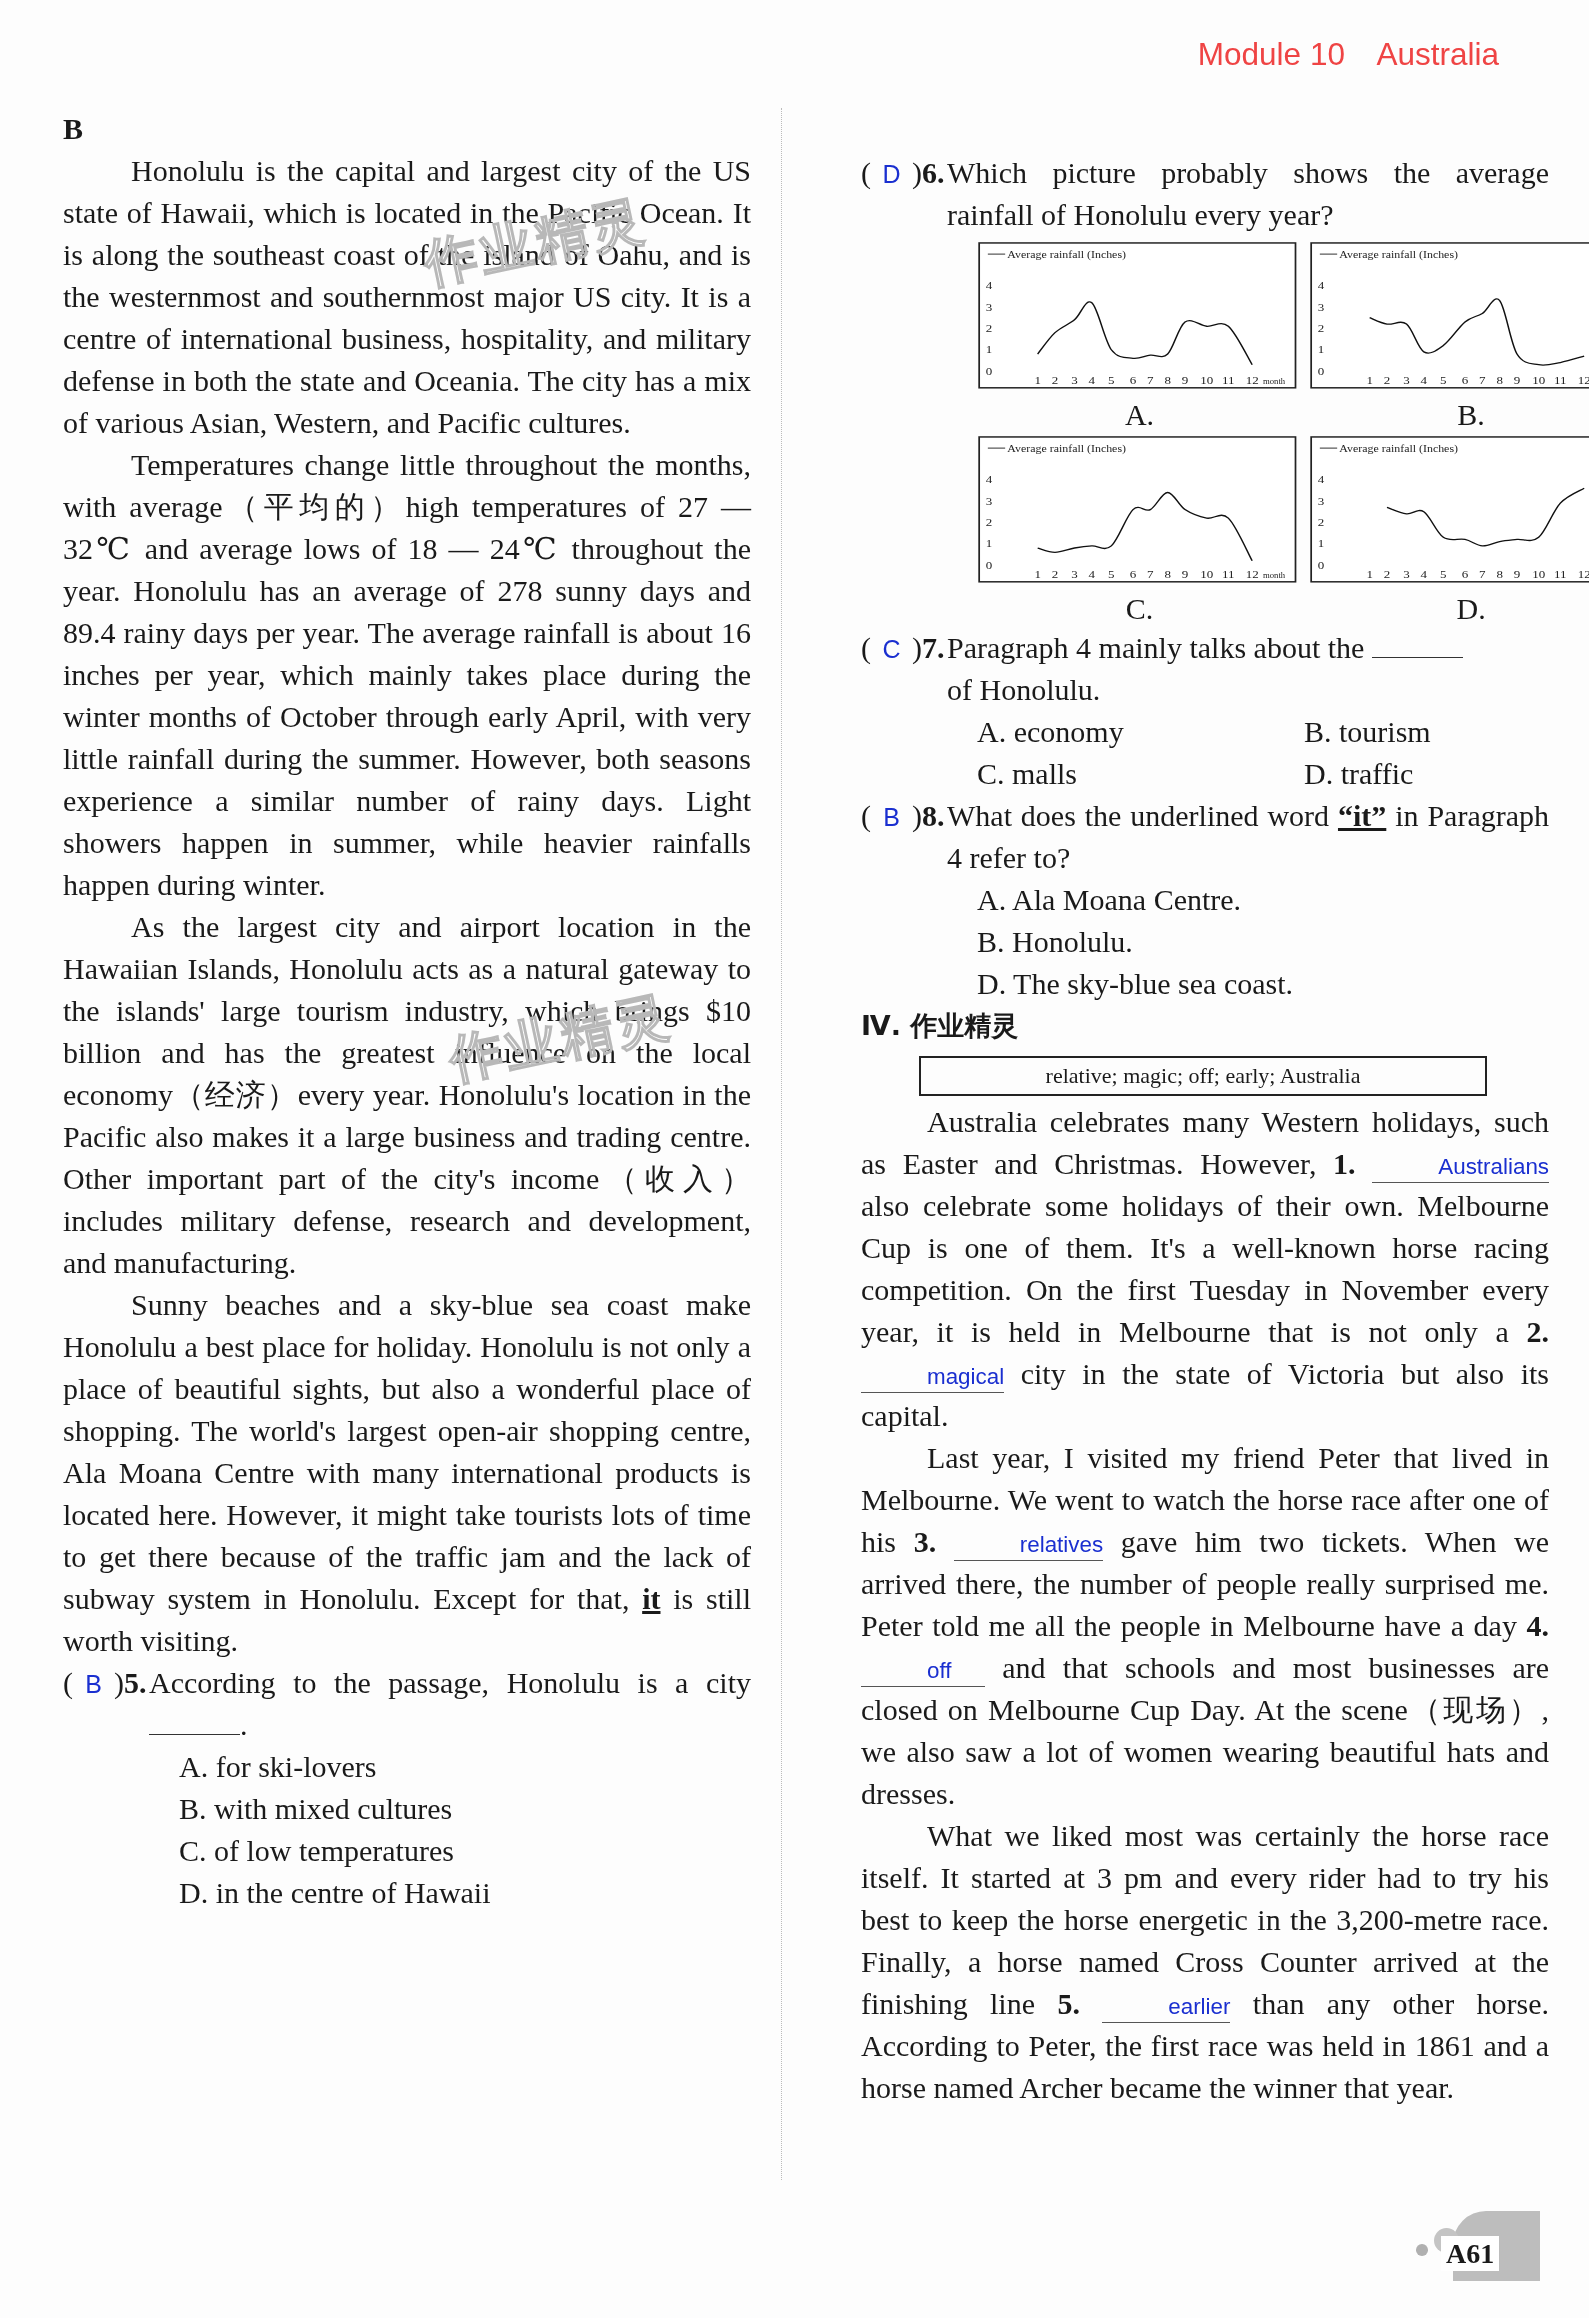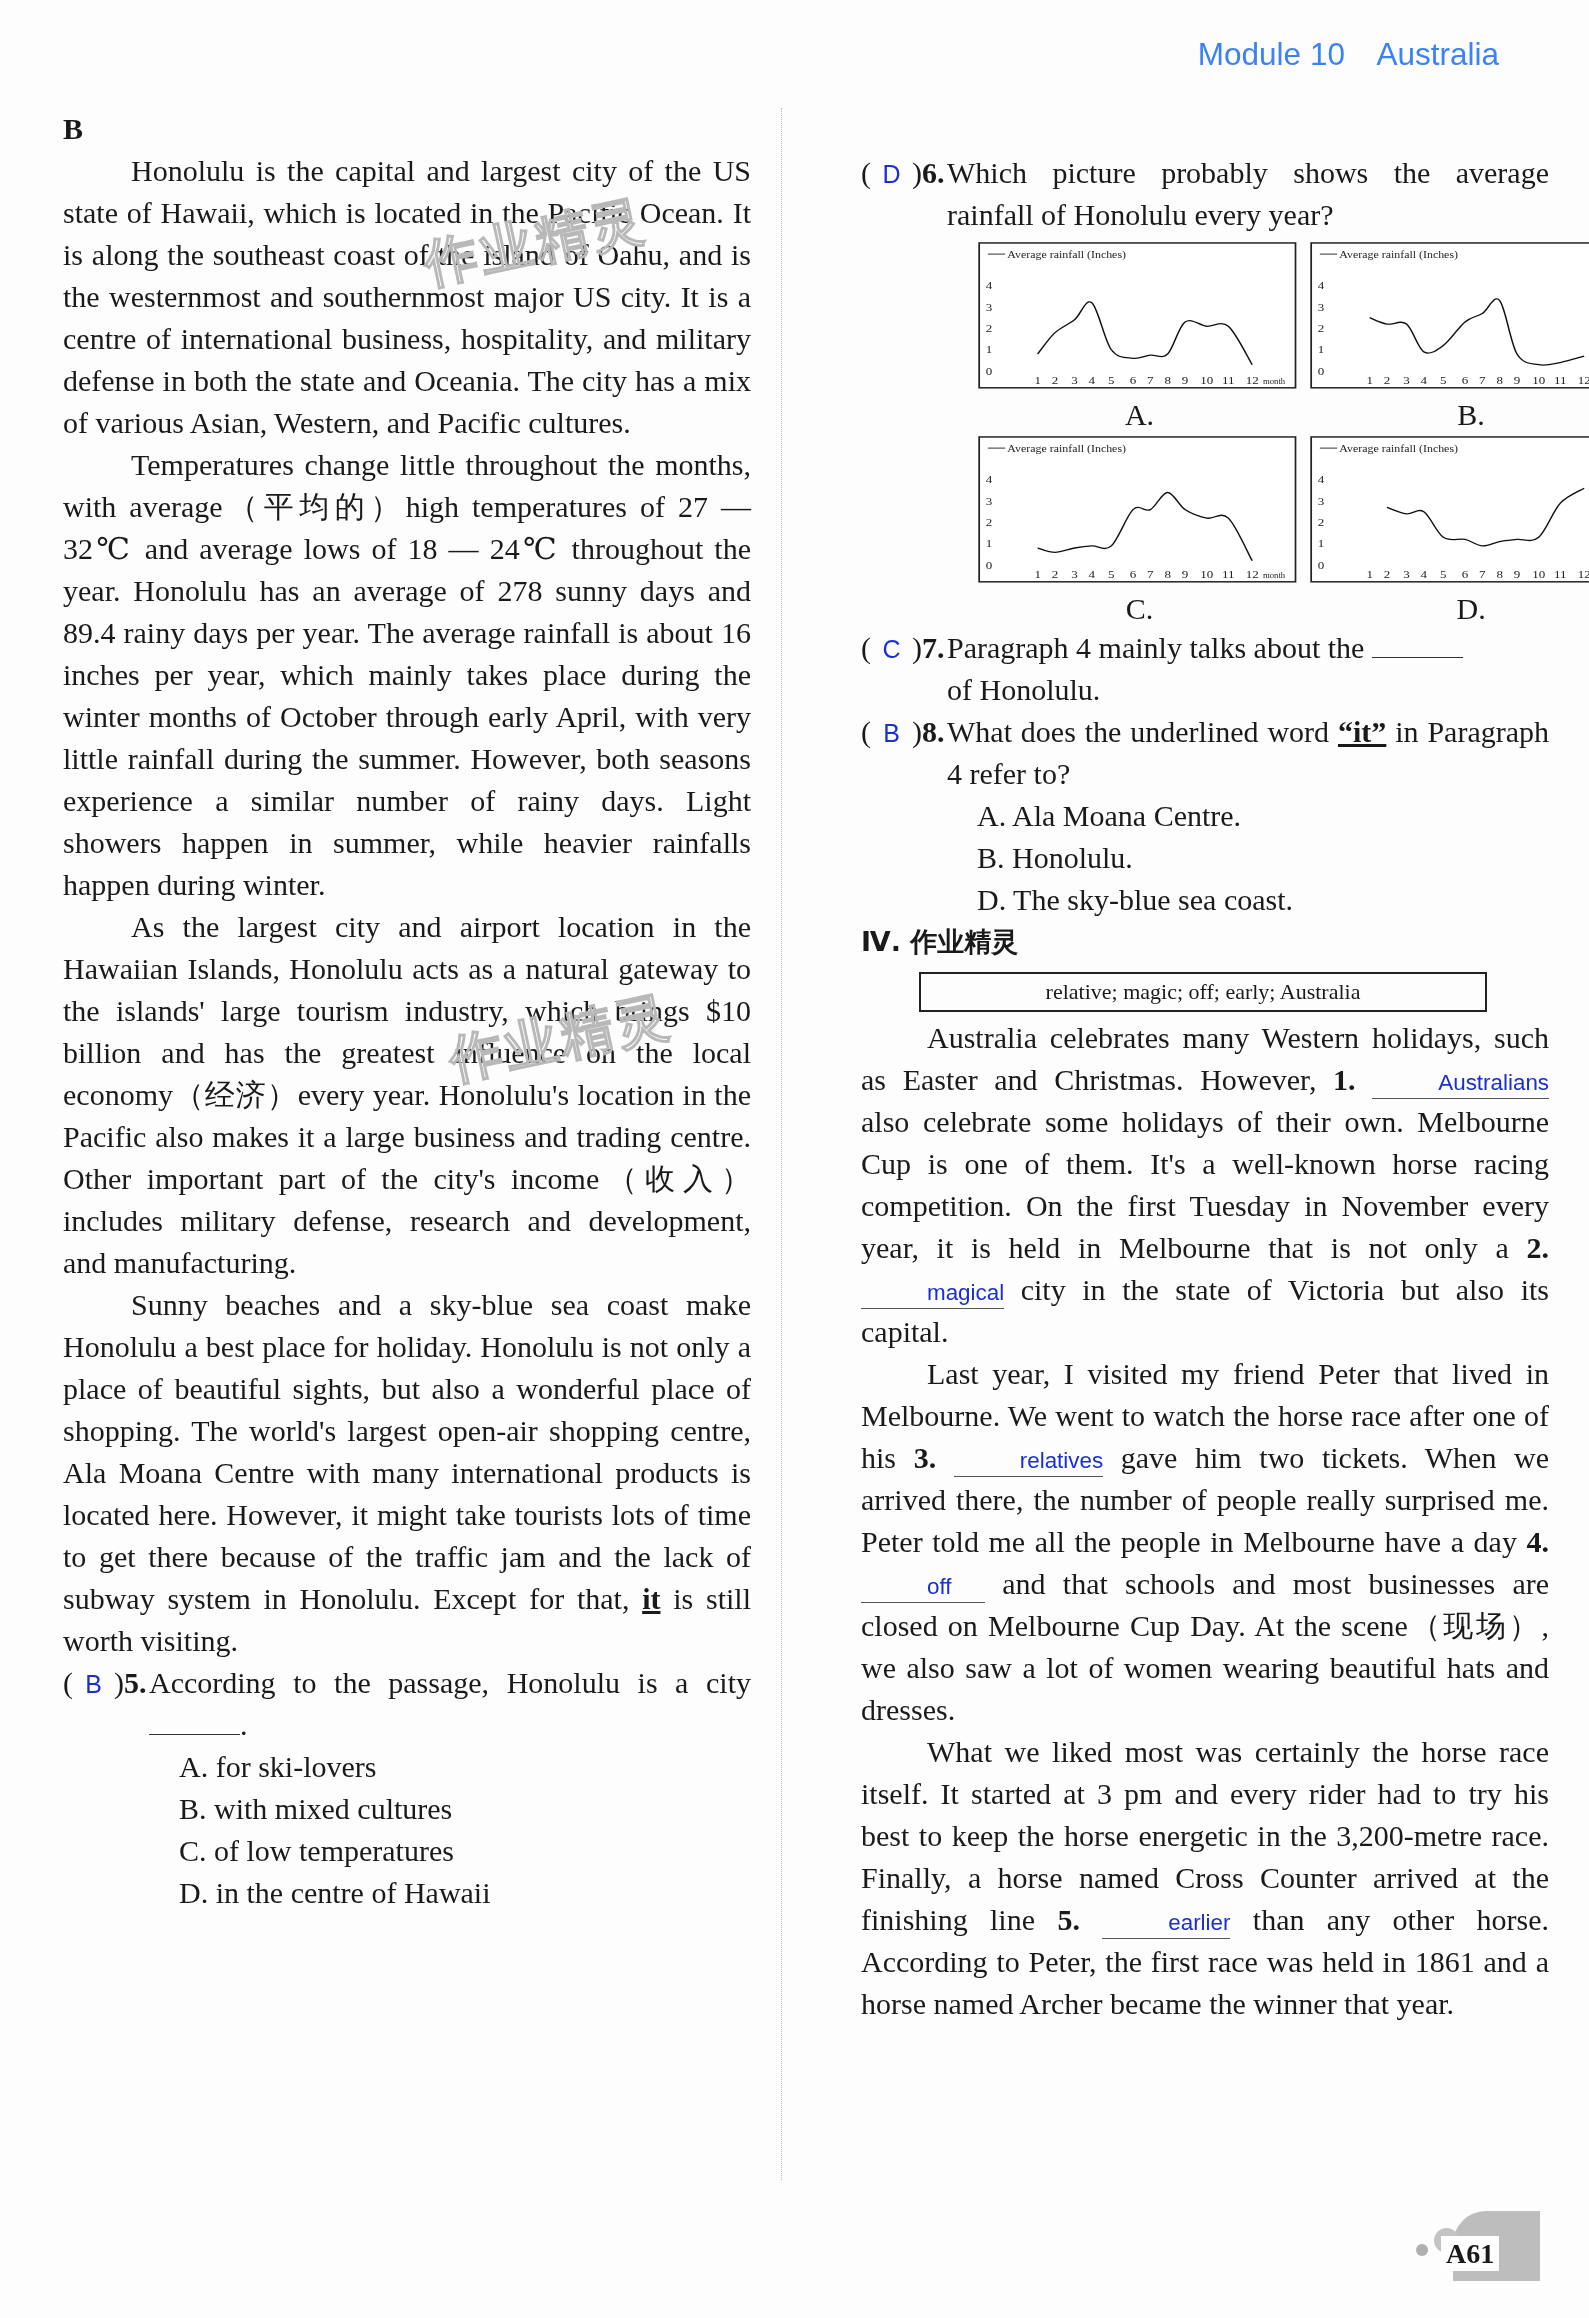--- a/index.html
+++ b/index.html
@@ -2,21 +2,21 @@
 <html style="font-size:13.3px"><head>
 <meta charset="utf-8">
 <style>
   html, body { margin:0; padding:0; }
   body {
     width:1590px; height:2319px; background:#fdfdfd; position:relative; overflow:hidden;
     font-family:"Liberation Serif", "DejaVu Serif", serif; color:#1a1a1a;
   }
   .header {
     position:absolute; right:91px; top:36px; font-family:"Liberation Sans","DejaVu Sans",sans-serif;
-    font-size:31.5px; color:#3b82f6;
+    font-size:31.5px; color:#ef4444;
   }
   .header span + span { margin-left:31.5px; }
   .col { position:absolute; top:108px; font-size:30px; line-height:42px; }
   .col-left { left:63px; width:688px; }
   .col-right { left:861px; width:688px;margin-top:44px; }
   .divider { position:absolute; left:781px; top:108px; height:2072px; border-left:1.7px dotted #bbb; }
   p { margin:0; text-align:justify; text-align-last:left; }
   .indent { text-indent:68px; }
   .section-title { text-align:center; font-weight:bold; font-size:30px; }
   .q { display:flex; align-items:flex-start; }
@@ -241,20 +241,26 @@
           </g>
         </svg>
         <div class="chart-label">D.</div>
       </div>
   </div>
 
   <div class="q">
     <span class="paren">(<span class="ans">C</span>)<span class="num">7.</span></span>
     <span class="body"><span>Paragraph 4 mainly talks about the</span> <span class="blank-line"></span><br><span>of Honolulu.</span></span>
   </div>
+  <div class="opts-2">
+    <div>A. economy</div>
+    <div>B. tourism</div>
+    <div>C. malls</div>
+    <div>D. traffic</div>
+  </div>
 
   <div class="q">
     <span class="paren">(<span class="ans">B</span>)<span class="num">8.</span></span>
     <span class="body"><span>What does the underlined word</span> <b class="u">“it”</b> <span>in Paragraph 4 refer to?</span></span>
   </div>
   <div class="opts">
     <div>A. Ala Moana Centre.</div>
     <div>B. Honolulu.</div>
     <div>D. The sky-blue sea coast.</div>
   </div>

